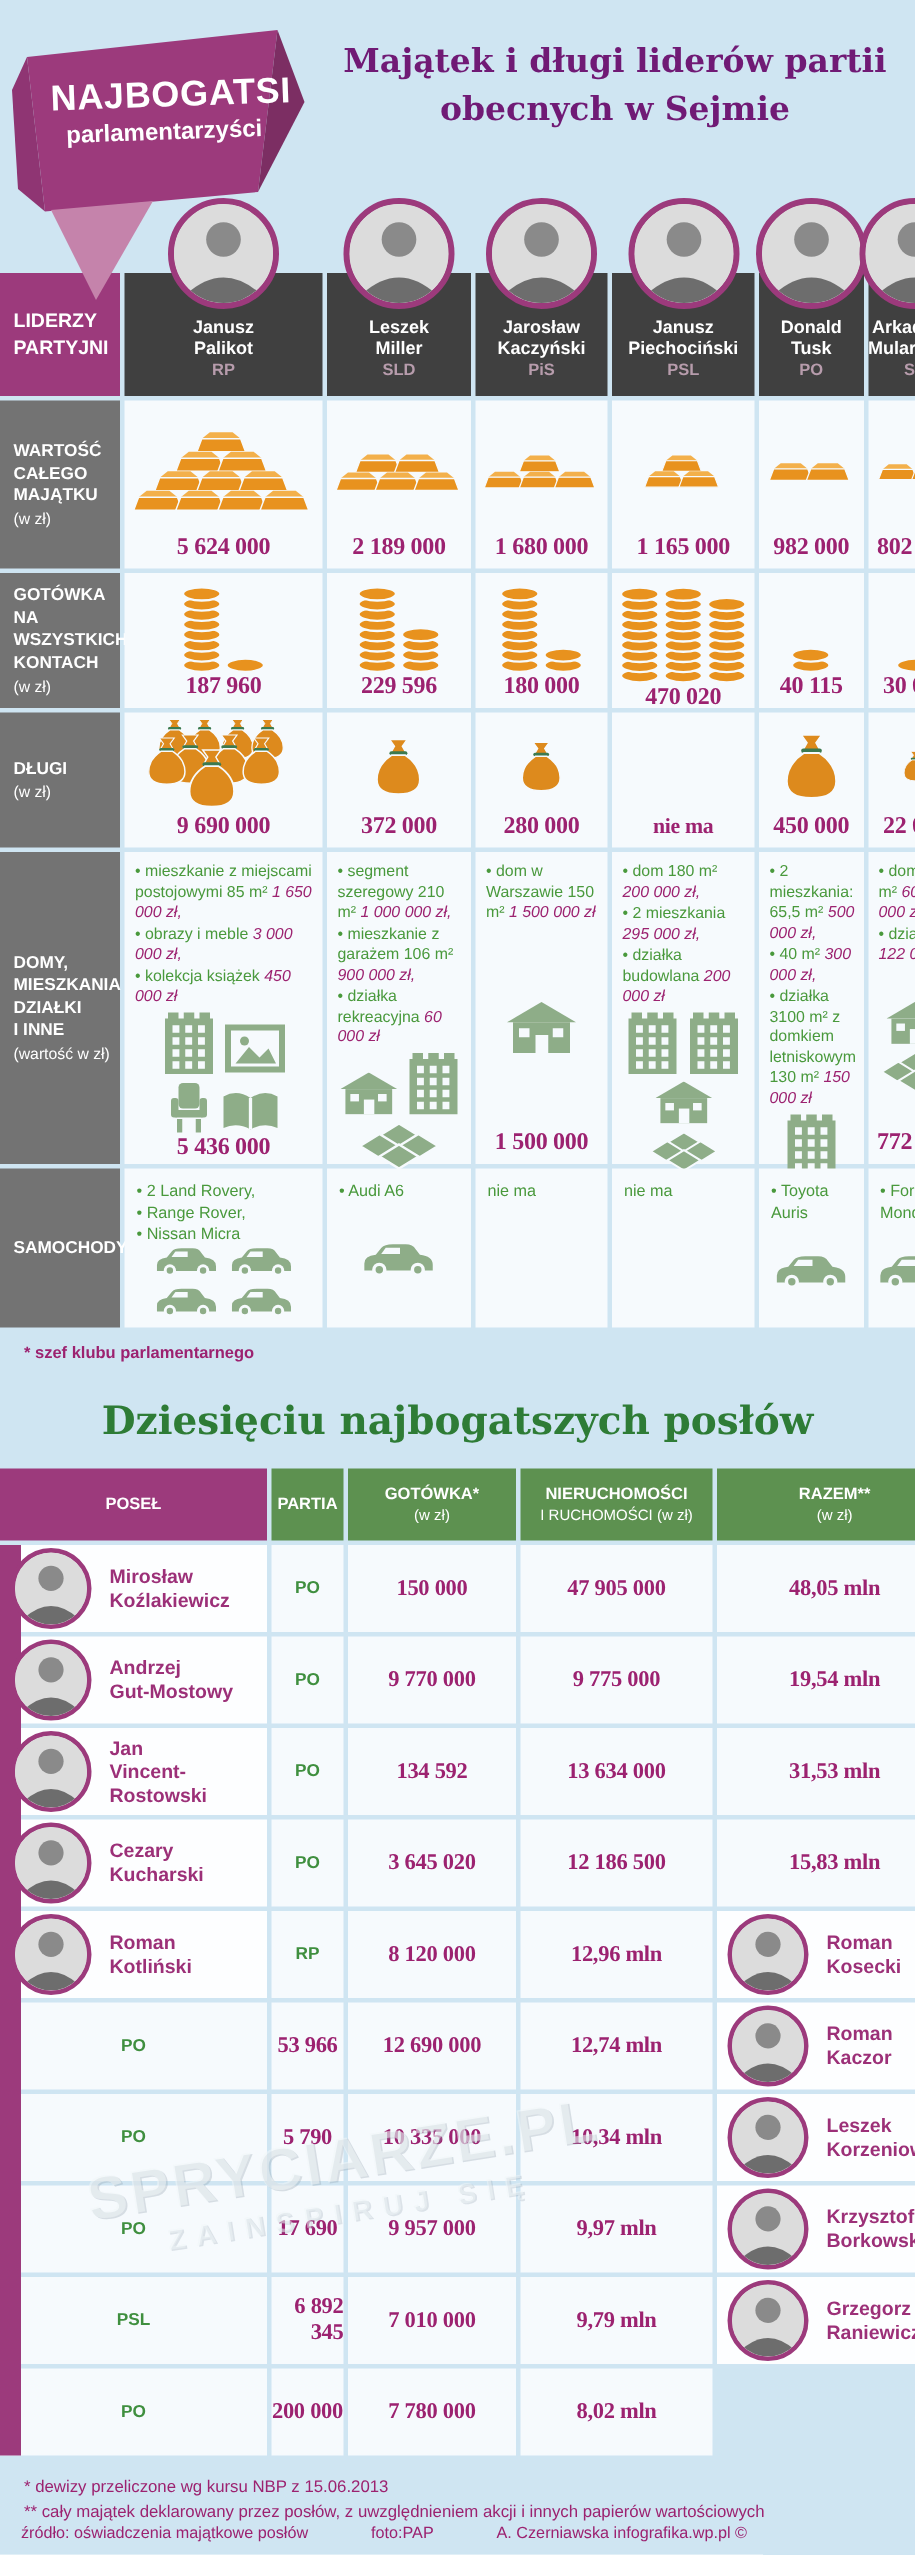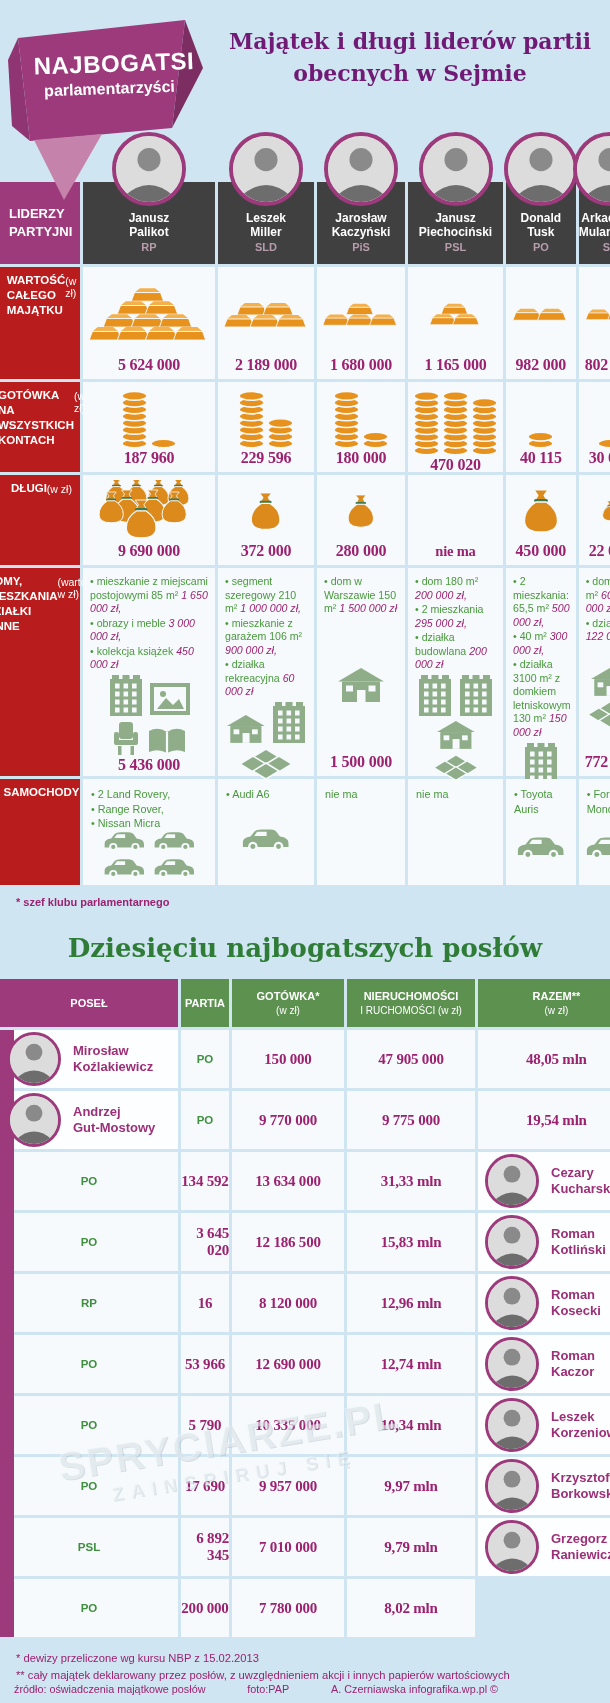--- a/index.html
+++ b/index.html
@@ -23,21 +23,21 @@
     font-family:"DejaVu Serif", serif; font-weight:bold;
     font-size:22px; line-height:1.45; color:#701a75; text-align:center;
   }
   
   .ltable{
     display:grid; grid-template-columns:80px repeat(6,1fr);
     grid-template-rows:82px 112px 90px 90px 208px 106px;
     gap:3px; width:610px;
   }
   .cell-label{
-    background:#b91c1c; color:#fff; display:flex; 
+    background:#737373; color:#fff; display:flex; flex-direction:column;
     justify-content:center; padding:6px 6px 6px 9px; box-sizing:border-box;
   }
   .cell-label .lab{font-size:11.5px; font-weight:bold; line-height:1.3; white-space:pre-line;}
   .cell-label .unit{font-size:10.5px; margin-top:2px; font-weight:normal;}
   .cell-corner{background:#9c3a7c; color:#fff; display:flex; align-items:center; padding-left:9px; box-sizing:border-box;}
   .cell-corner .lab{font-size:13px; font-weight:bold; line-height:1.35; white-space:pre-line;}
   .cell-leader{
     background:#404040; position:relative; text-align:center; color:#fff; box-sizing:border-box;
   }
   .photo{
@@ -940,31 +940,39 @@
         </div>
     <div class="mcell">
           <span class="mval">9 770 000</span>
         </div>
     <div class="mcell">
           <span class="mval">9 775 000</span>
         </div>
     <div class="mcell">
           <span class="mval">19,54 mln</span>
         </div>
+        <div class="mcell mcell-name">
+      <div class="mp-photo"><svg viewBox="0 0 60 60" width="100%" height="100%">
+    <circle cx="30" cy="30" r="30" fill="#dcdcdc"></circle>
+    <circle cx="30" cy="21.5" r="10.5" fill="#8a8a8a"></circle>
+    <path d="M7,55 Q30,34 53,55 L53,60 L7,60 Z" fill="#6d6d6d"></path>
+            </svg></div>
+      <div class="mp-name">Jan<br>Vincent-Rostowski</div>
+    </div>
     <div class="mcell">
           <span class="mp-party">PO</span>
         </div>
     <div class="mcell">
           <span class="mval">134 592</span>
         </div>
     <div class="mcell">
           <span class="mval">13 634 000</span>
         </div>
     <div class="mcell">
-          <span class="mval">31,33 mln</span>
+          <span class="mval">31,53 mln</span>
         </div>
         <div class="mcell mcell-name">
       <div class="mp-photo"><svg viewBox="0 0 60 60" width="100%" height="100%">
     <circle cx="30" cy="30" r="30" fill="#dcdcdc"></circle>
     <circle cx="30" cy="21.5" r="10.5" fill="#8a8a8a"></circle>
     <path d="M7,55 Q30,34 53,55 L53,60 L7,60 Z" fill="#6d6d6d"></path>
             </svg></div>
       <div class="mp-name">Cezary<br>Kucharski</div>
     </div>
     <div class="mcell">
@@ -984,23 +992,20 @@
     <circle cx="30" cy="30" r="30" fill="#dcdcdc"></circle>
     <circle cx="30" cy="21.5" r="10.5" fill="#8a8a8a"></circle>
     <path d="M7,55 Q30,34 53,55 L53,60 L7,60 Z" fill="#6d6d6d"></path>
             </svg></div>
       <div class="mp-name">Roman<br>Kotliński</div>
     </div>
     <div class="mcell">
           <span class="mp-party">RP</span>
         </div>
     <div class="mcell">
-          <span class="mval">16</span>
-        </div>
-    <div class="mcell">
           <span class="mval">8 120 000</span>
         </div>
     <div class="mcell">
           <span class="mval">12,96 mln</span>
         </div>
         <div class="mcell mcell-name">
       <div class="mp-photo"><svg viewBox="0 0 60 60" width="100%" height="100%">
     <circle cx="30" cy="30" r="30" fill="#dcdcdc"></circle>
     <circle cx="30" cy="21.5" r="10.5" fill="#8a8a8a"></circle>
     <path d="M7,55 Q30,34 53,55 L53,60 L7,60 Z" fill="#6d6d6d"></path>
@@ -1096,21 +1101,21 @@
     <div class="mcell">
           <span class="mval">7 780 000</span>
         </div>
     <div class="mcell">
           <span class="mval">8,02 mln</span>
         </div>
       </div>
   </div>
 
   <div class="footnotes-bottom">
-    <div>* dewizy przeliczone wg kursu NBP z 15.02.2013</div>
+    <div>* dewizy przeliczone wg kursu NBP z 15.06.2013</div>
     <div>** cały majątek deklarowany przez posłów, z uwzględnieniem akcji i innych papierów wartościowych</div>
   </div>
 
   <div class="credits">
     <span>źródło: oświadczenia majątkowe posłów</span>
     <span>foto:PAP</span>
     <span>A. Czerniawska infografika.wp.pl ©</span>
   </div>
 
   <div class="watermark">

